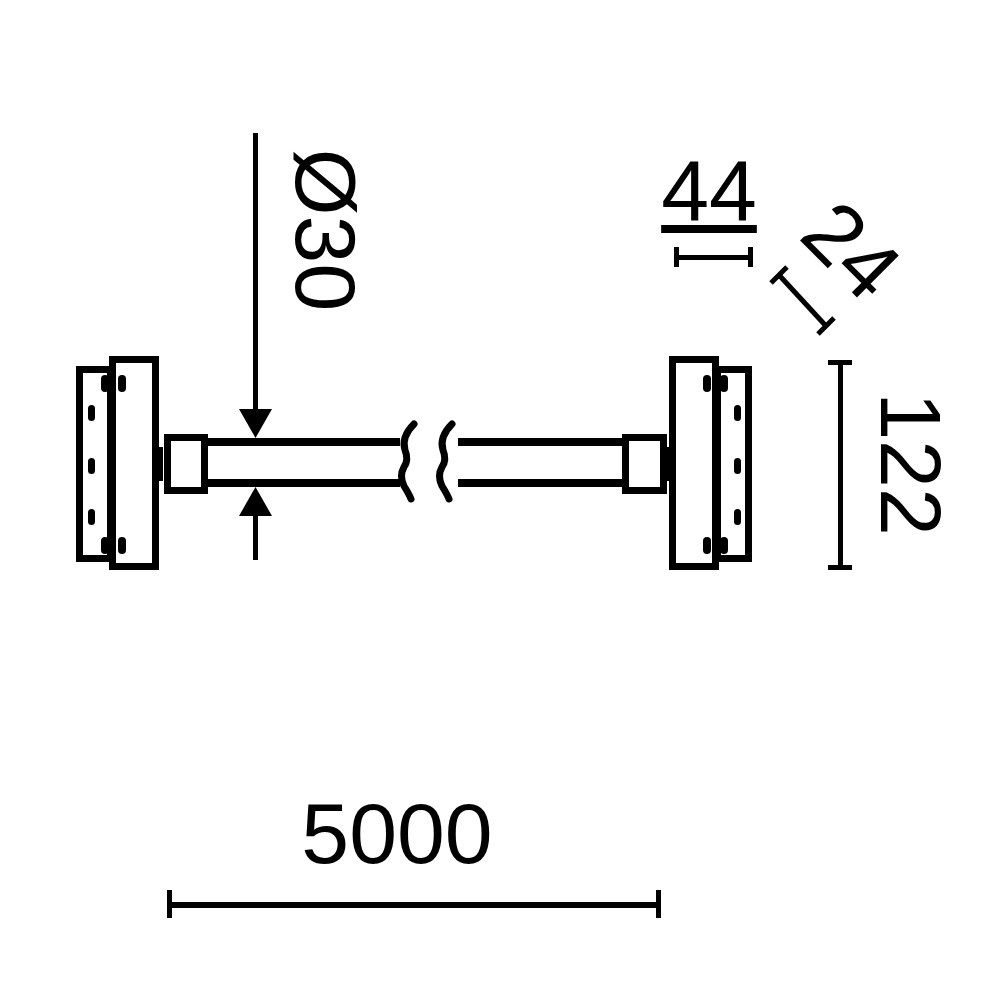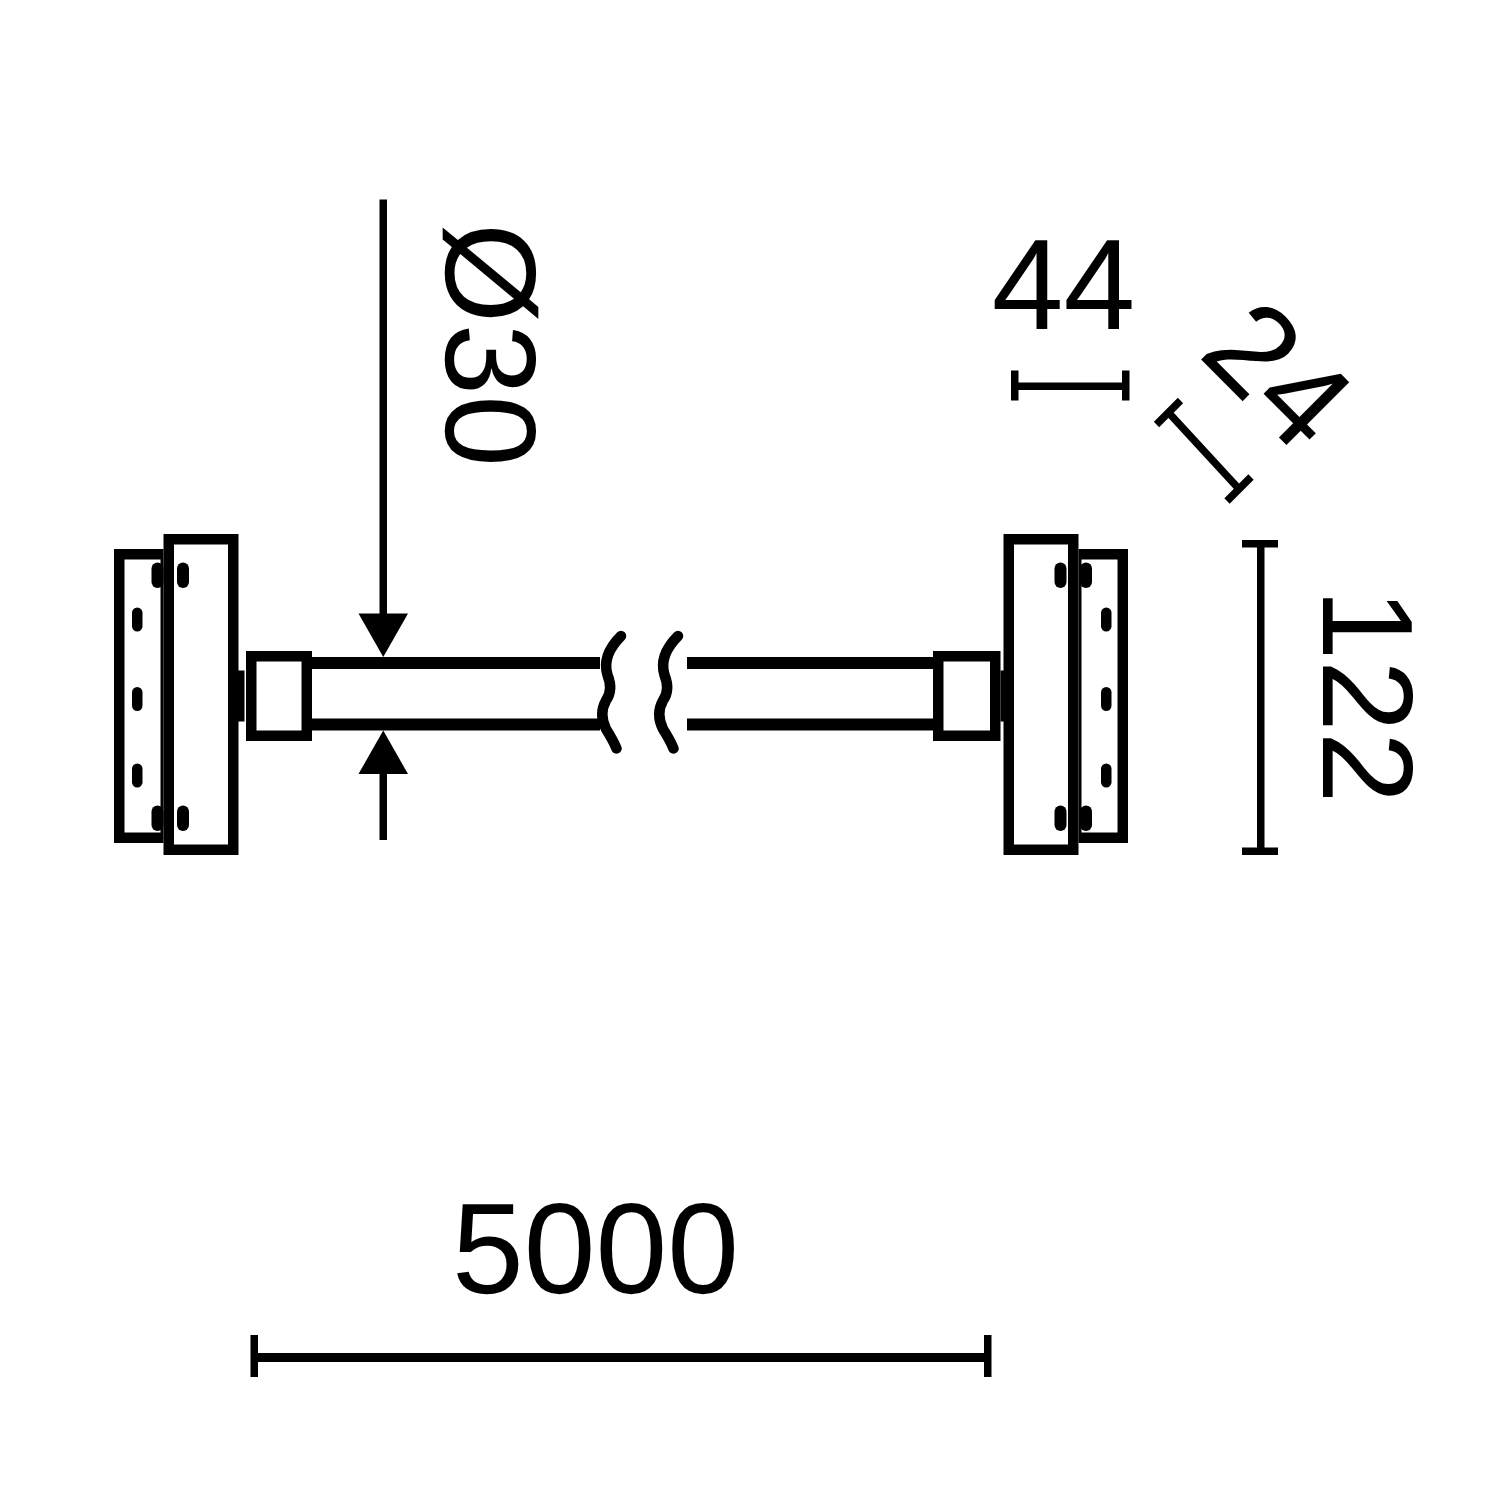--- a/index.html
+++ b/index.html
@@ -95,21 +95,21 @@
     <polygon points="255.5,438 239,409 272,409" fill="#000000"></polygon>
     <polygon points="255.5,487 239,516 272,516" fill="#000000"></polygon>
 
     <line x1="779" y1="275" x2="826" y2="326" stroke="#000000" stroke-width="5"></line>
     <line x1="771" y1="283" x2="787" y2="267" stroke="#000000" stroke-width="5"></line>
     <line x1="818" y1="334" x2="834" y2="318" stroke="#000000" stroke-width="5"></line>
   </svg>
 
   <div class="dim-text rot90" style="left:326px; top:230px;">Ø30</div>
 
-  <div class="dim-text" style="left:709px; top:190px;">44</div>
+  <div class="dim-text" style="left:709px; top:190px;text-decoration:underline;">44</div>
 
   <div class="dim-text rot45" style="left:852px; top:250px;">24</div>
 
   <div class="dim-text rot90" style="left:911px; top:464px;">122</div>
 
   <div class="dim-text" style="left:397px; top:833px;">5000</div>
 
 </div>
 
 </body></html>

